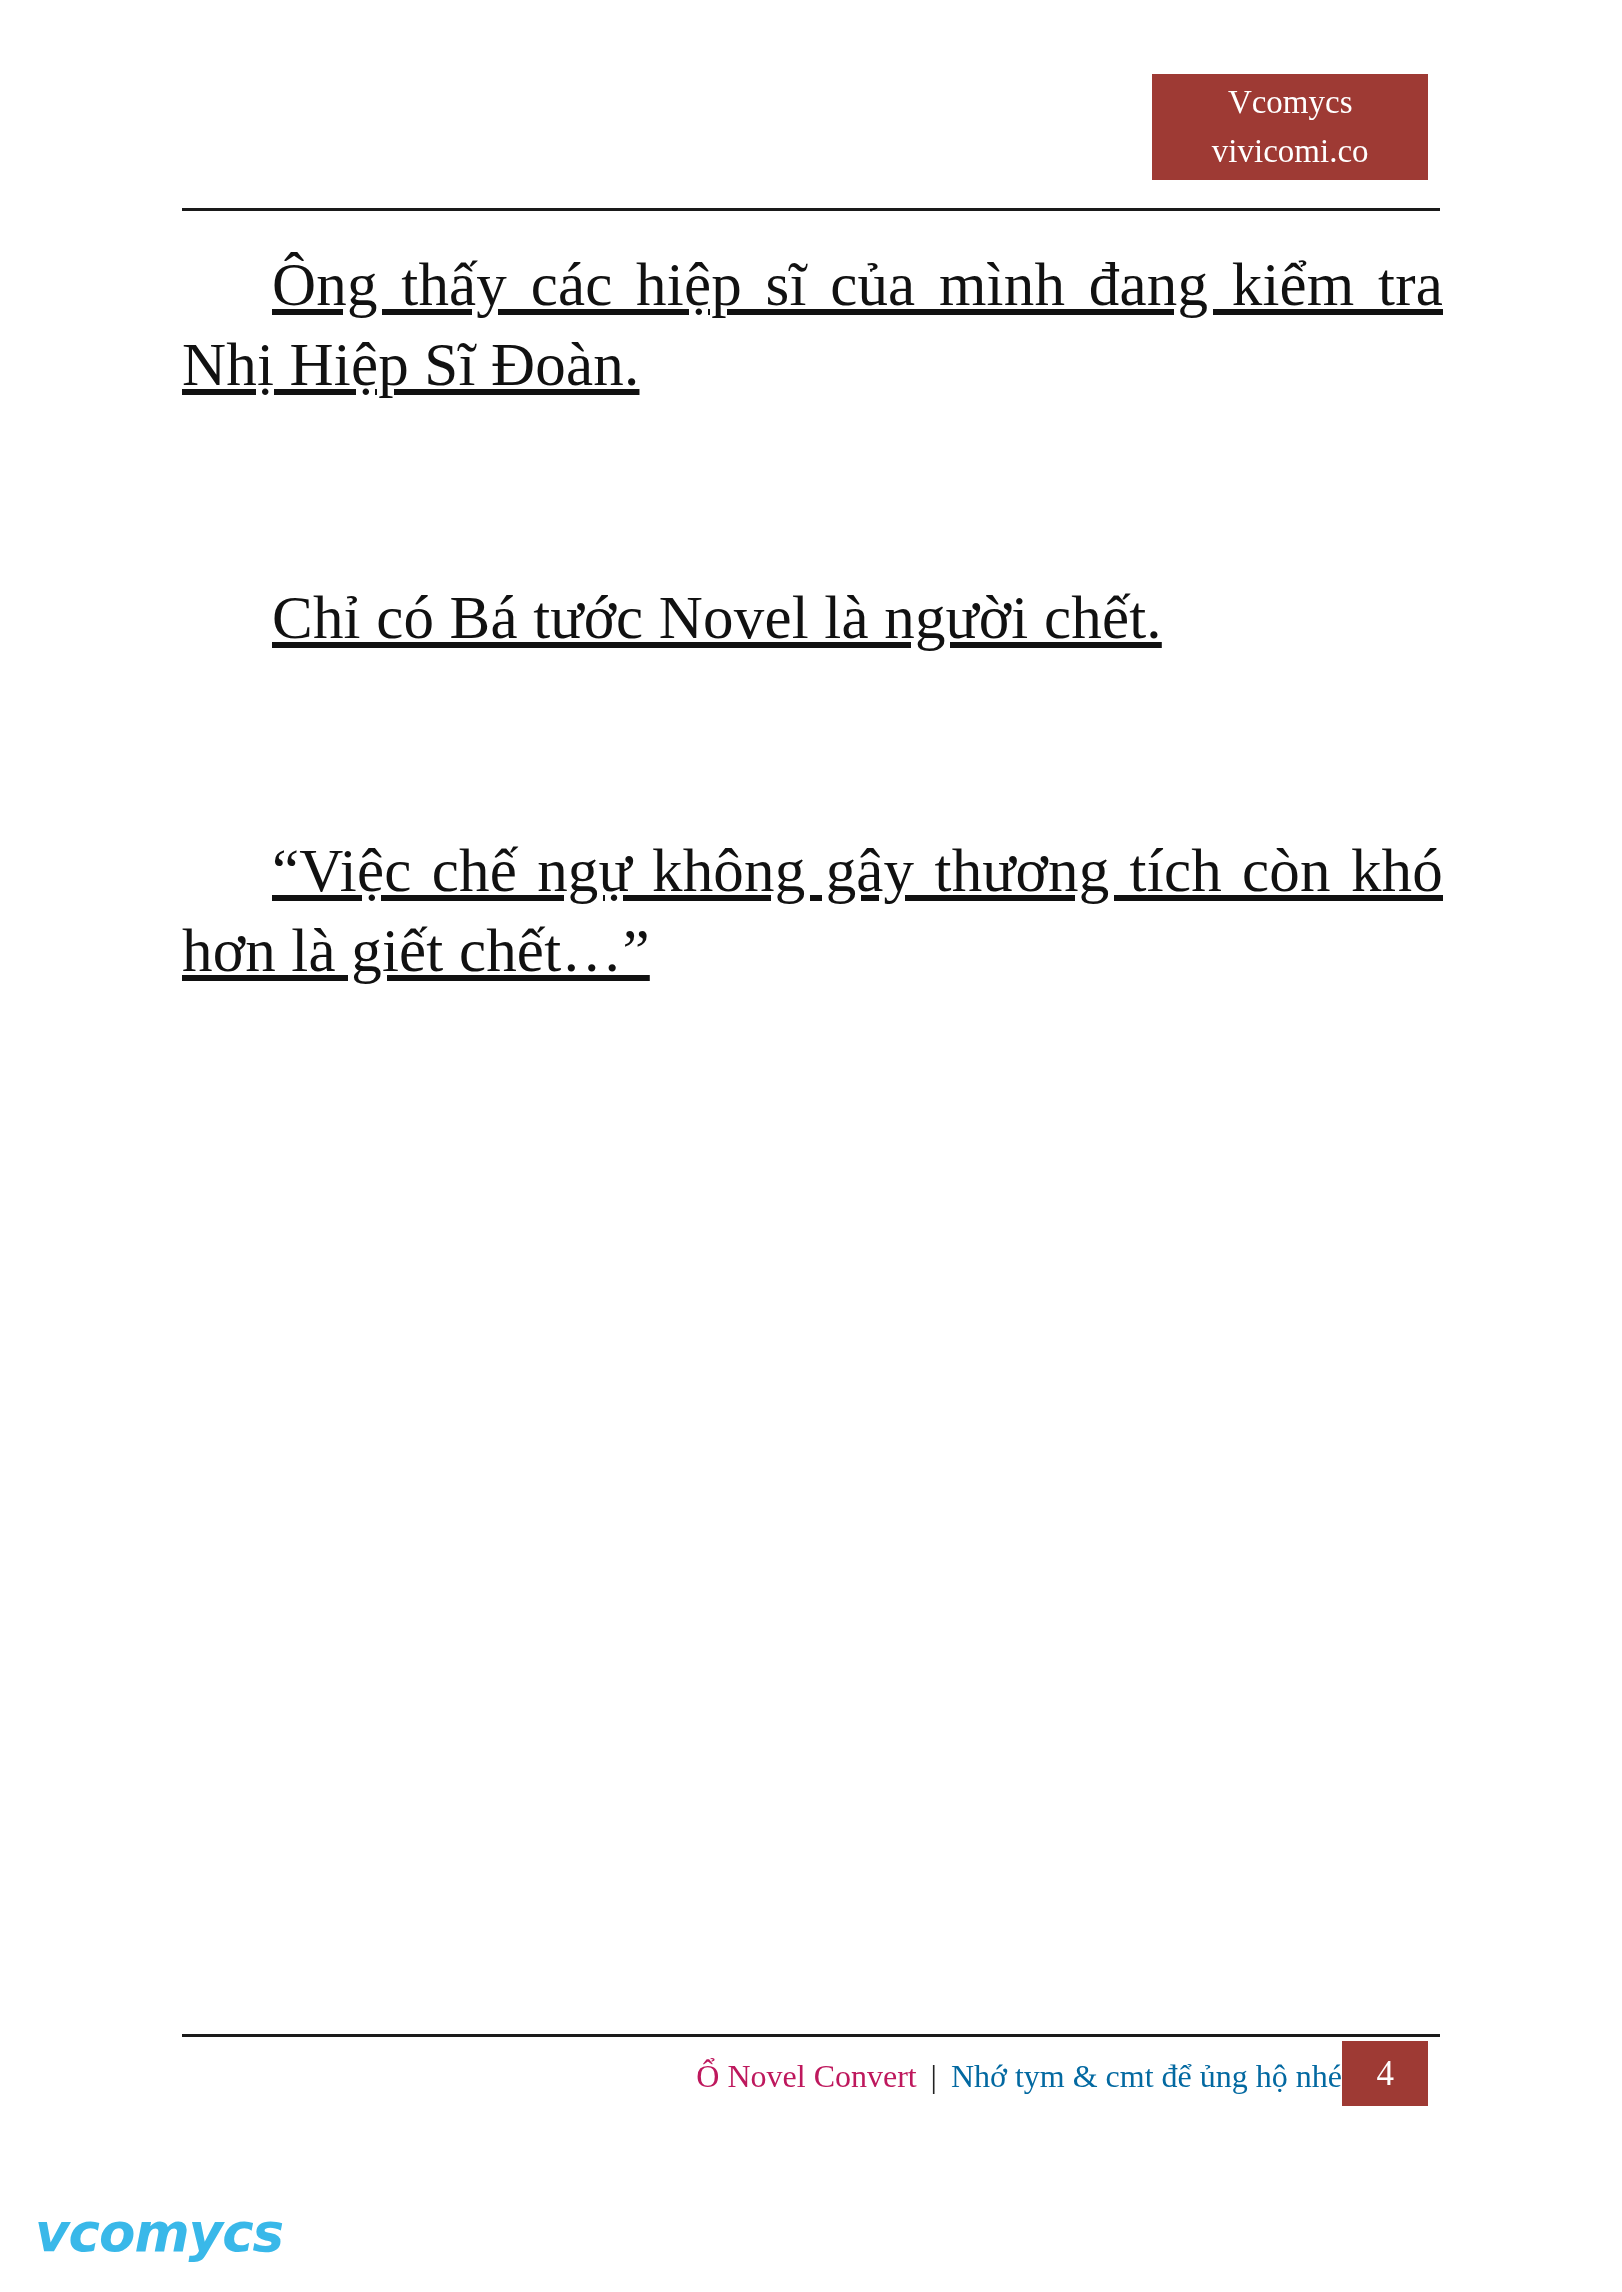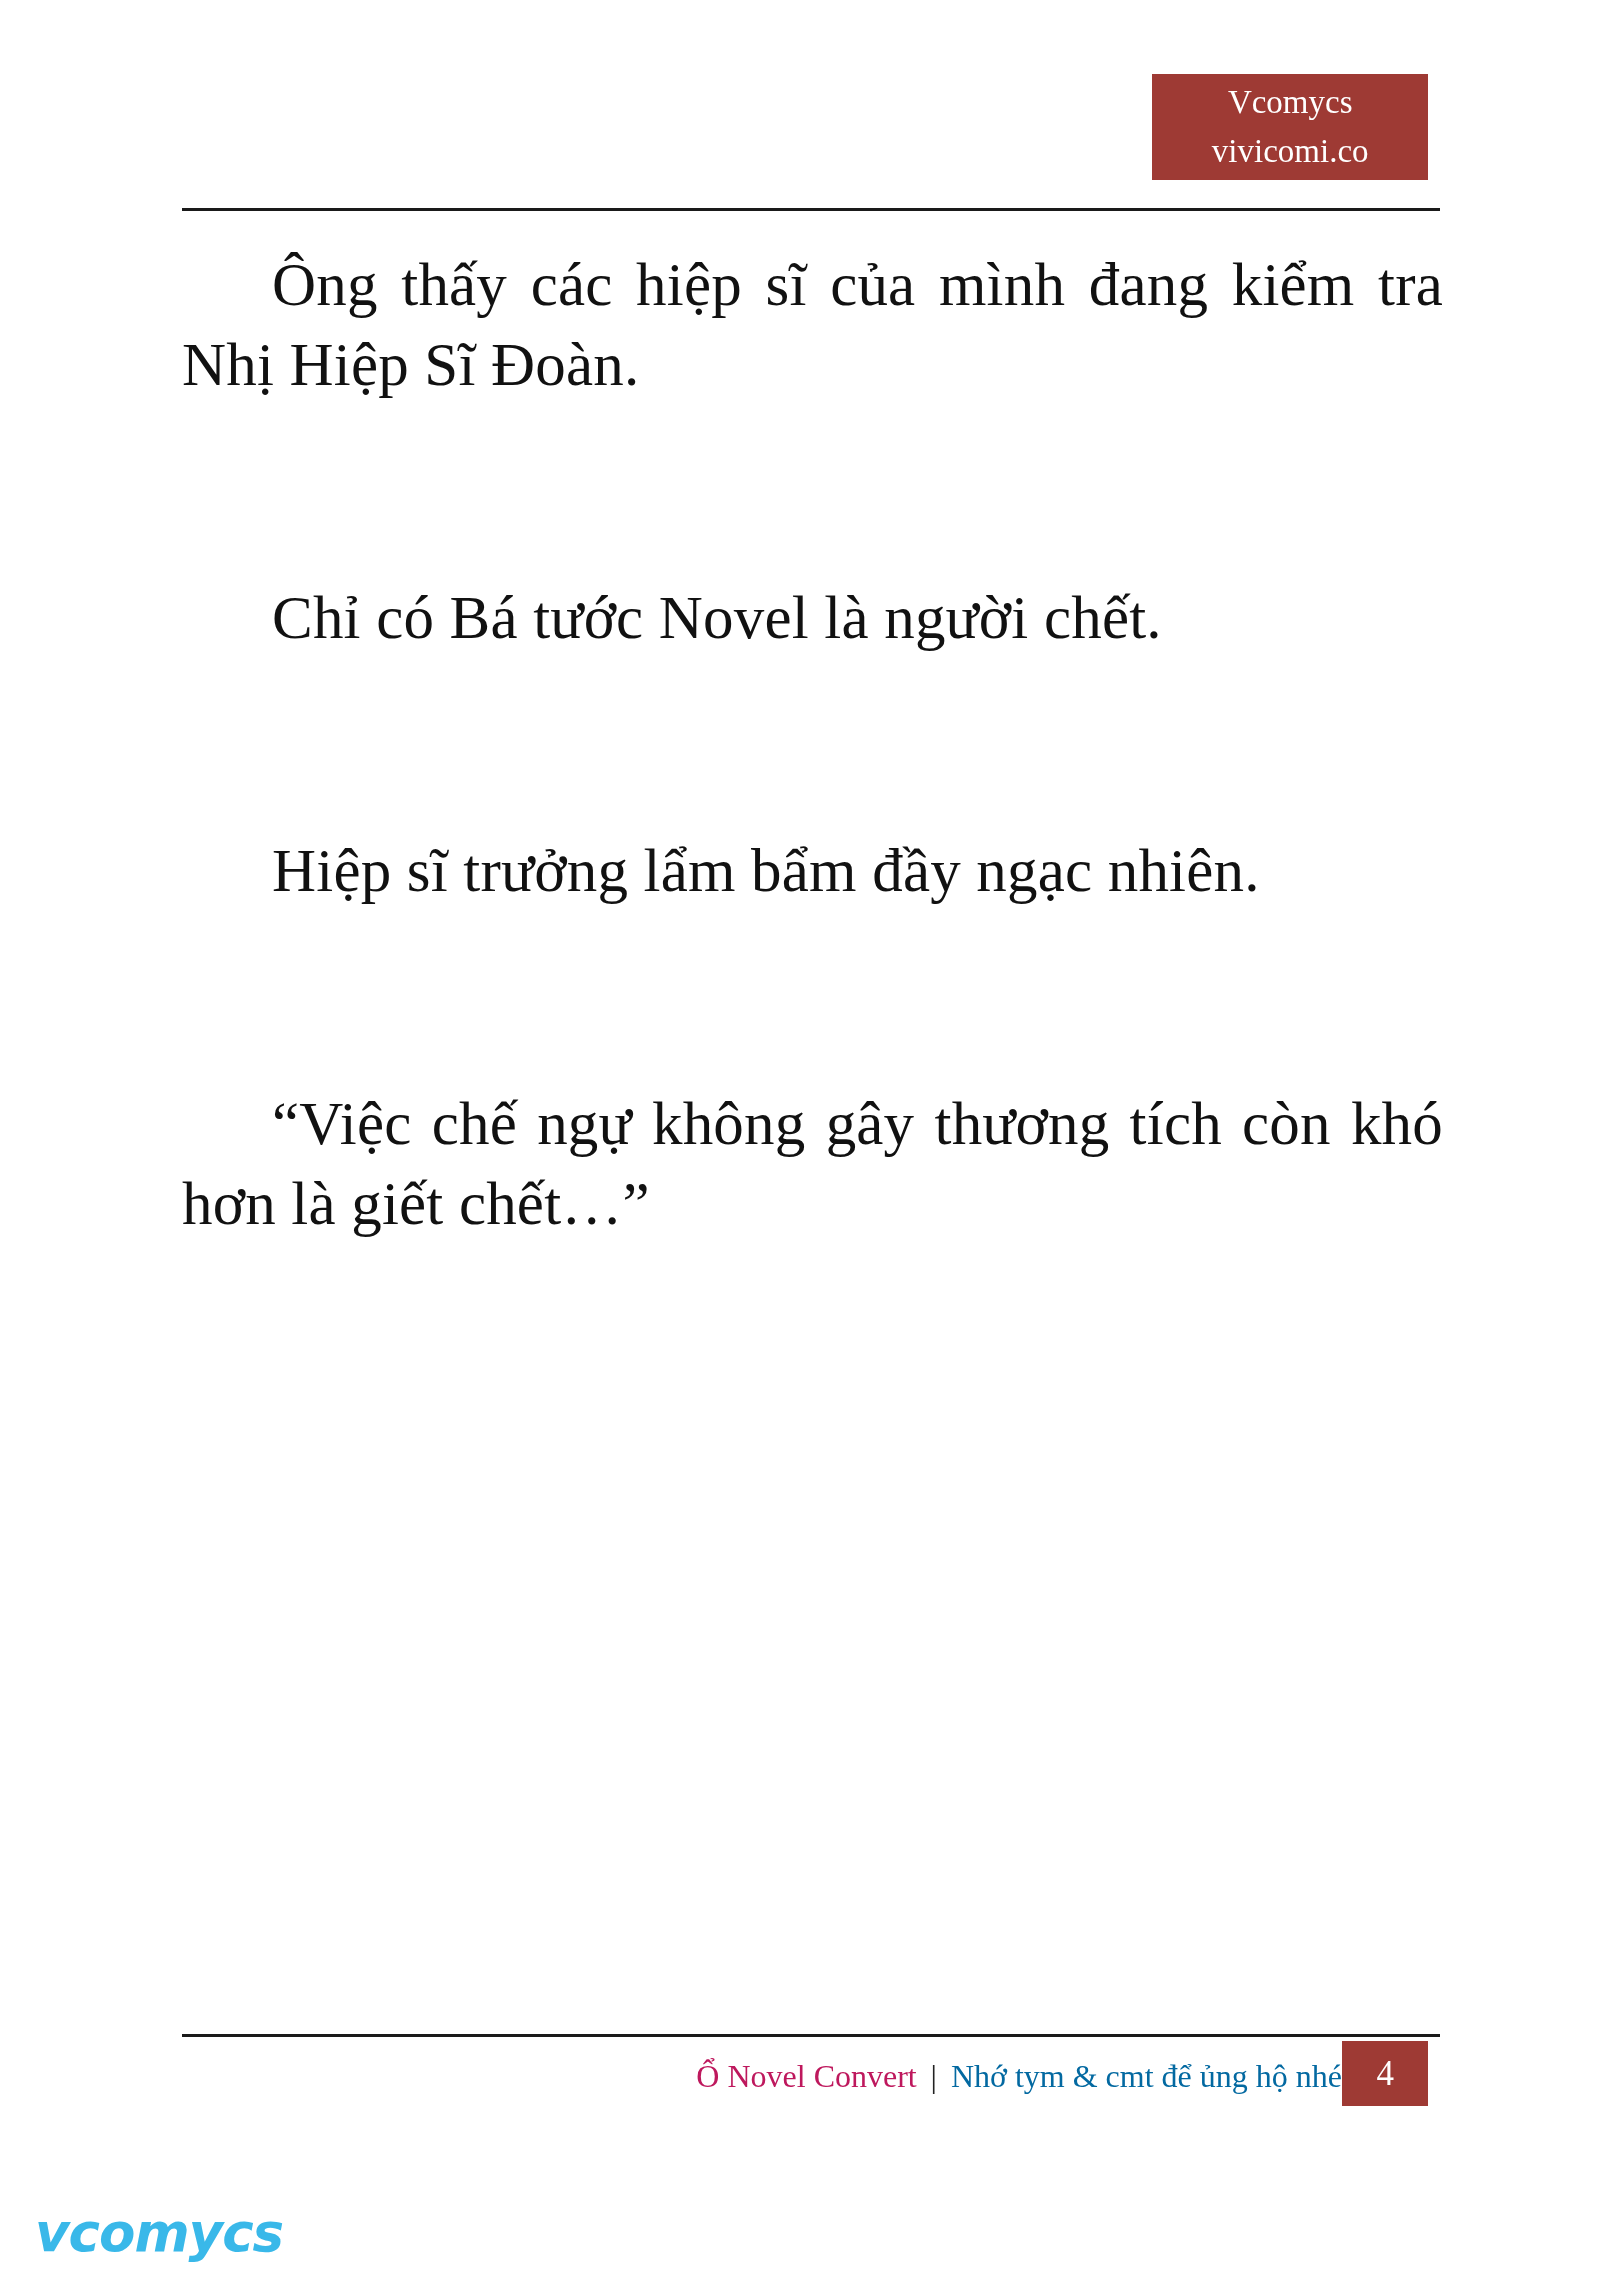--- a/index.html
+++ b/index.html
@@ -81,20 +81,21 @@
   }
   .para {
     font-family: "Liberation Serif", serif;
     font-size: 61px;
     line-height: 80px;
     color: #111111;
     text-align: justify;
     text-indent: 90px;
     margin: 0 3px 57px 0;
     letter-spacing: 0.2px;
+    text-decoration: underline;
   }
   .para.gap-xl { margin-bottom: 173px; }
 
   
   .footer-rule {
     position: absolute;
     left: 182px;
     top: 2034px;
     width: 1258px;
     height: 2.9px;
@@ -169,21 +170,20 @@
     <div class="header-badge">
       <span>Vcomycs</span>
       <span>vivicomi.co</span>
     </div>
   </div>
   <div class="header-rule"></div>
 
   <div class="content">
     <p class="para gap-xl">Ông thấy các hiệp sĩ của mình đang kiểm tra Nhị Hiệp Sĩ Đoàn.</p>
     <p class="para gap-xl">Chỉ có Bá tước Novel là người chết.</p>
-    <p class="para gap-xl">Hiệp sĩ trưởng lẩm bẩm đầy ngạc nhiên.</p>
     <p class="para">“Việc chế ngự không gây thương tích còn khó hơn là giết chết…”</p>
   </div>
 
   <div class="footer-rule"></div>
   <div class="footer">
     <div class="footer-inner">
       <span class="footer-brand">Ổ Novel Convert</span>
       <span class="footer-sep">|</span>
       <span class="footer-note">Nhớ tym &amp; cmt để ủng hộ nhé</span>
     </div>

